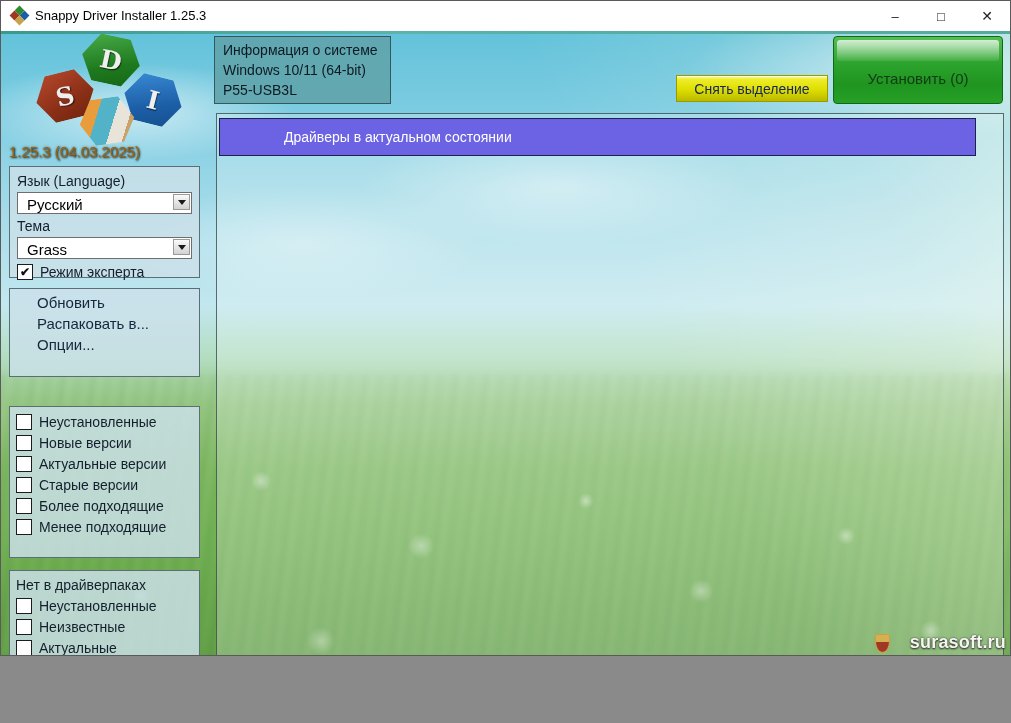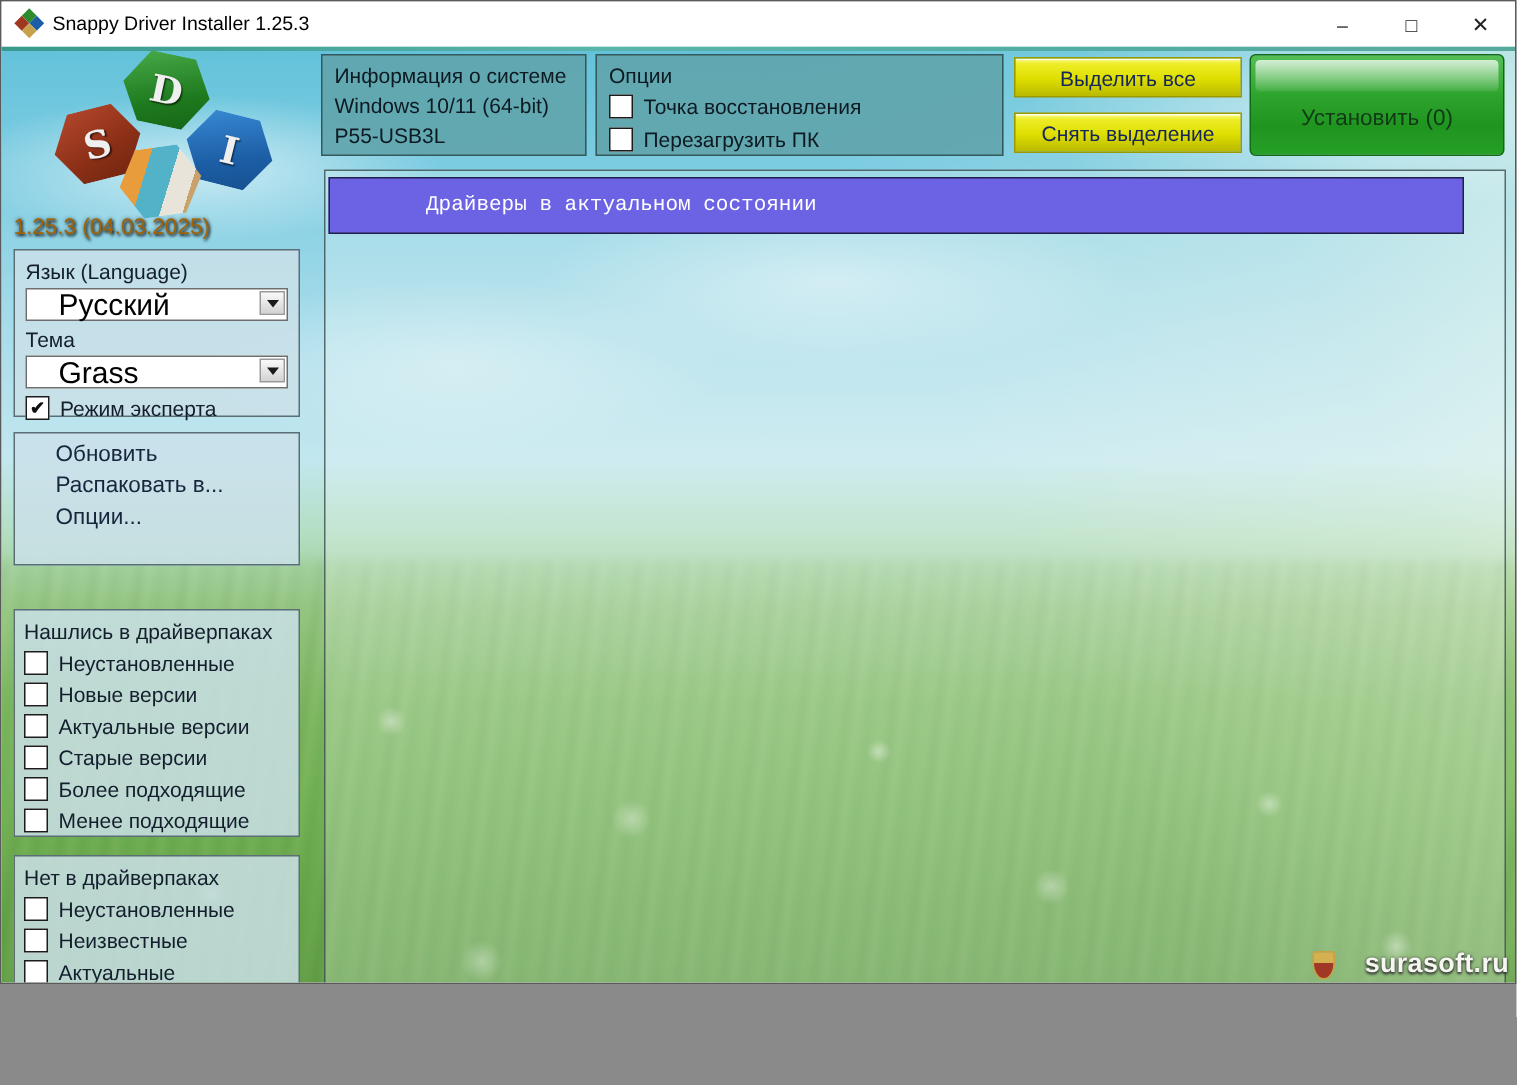--- a/index.html
+++ b/index.html
@@ -69,21 +69,21 @@
   .teal-panel{position:absolute;background:rgba(97,164,172,.90);border:1px solid #34585c;
               box-sizing:border-box;color:#0d1a22;}
   .p-title{font-size:14px;height:20px;line-height:20px;}
   .row{display:flex;align-items:center;height:21px;gap:7px;font-size:14px;}
   .cb{width:14px;height:14px;min-width:14px;background:#fff;border:1px solid #1c1c1c;
       display:flex;align-items:center;justify-content:center;font-size:12px;font-weight:700;color:#101010;}
 
   
   .panel-lang{left:8px;top:165px;width:191px;height:112px;padding:4px 7px;}
   .combo{position:relative;height:20px;background:#fff;border:1px solid #6e6e6e;display:flex;
-         align-items:flex-start;padding-left:21px;font-size:20px;color:#000;margin:1px 0 2px 0;}
+         align-items:flex-end;padding-left:9px;font-size:15px;color:#000;margin:1px 0 2px 0;}
   .arrow-btn{position:absolute;right:1px;top:1px;width:17px;height:16px;
              background:linear-gradient(#fafafa,#d2d2d2);border:1px solid #9a9a9a;box-sizing:border-box;
              display:flex;align-items:center;justify-content:center;}
   .tri{width:0;height:0;border-left:4px solid transparent;border-right:4px solid transparent;
        border-top:5px solid #1a1a1a;}
 
   
   .panel-tools{left:8px;top:287px;width:191px;height:89px;padding:3px 14px;}
   .menu-item{height:21px;line-height:21px;padding-left:13px;font-size:15px;color:#15263d;cursor:default;}
 
@@ -108,21 +108,21 @@
       background:linear-gradient(180deg,#55be55 0%,#2da42d 40%,#1f951f 72%,#27a027 100%);
       display:flex;align-items:center;justify-content:center;padding-top:16px;}
   .btn-install .gloss{position:absolute;left:3px;right:3px;top:3px;height:21px;border-radius:3px;
       background:linear-gradient(180deg,rgba(255,255,255,.75),rgba(255,255,255,.08));}
 
   
   .main-panel{position:absolute;left:215px;top:112px;width:788px;height:585px;box-sizing:border-box;
       background:rgba(245,252,248,.26);border:1px solid rgba(55,75,75,.8);}
   .banner{position:absolute;left:2px;top:4px;width:757px;height:38px;box-sizing:border-box;
       background:#6b62e4;border:1px solid #20204a;color:#fff;font-size:14px;
-      line-height:36px;padding-left:64px;font-family:Liberation Mono, monospace;}
+      line-height:36px;padding-left:64px;}
 
   
   .watermark{position:absolute;right:4px;bottom:2px;display:flex;align-items:flex-end;gap:20px;z-index:15;}
   .wm-shield{width:15px;height:19px;border:1px solid #caa040;box-sizing:border-box;
       background:linear-gradient(180deg,#d4b050 0 40%,#a03828 40% 100%);
       border-radius:2px 2px 50% 50%/2px 2px 60% 60%;}
   .wm-text{font-size:18px;font-weight:700;color:#f6f6f0;letter-spacing:.2px;
       text-shadow:0 1px 2px #2a2a2a,0 0 2px #444;}
   .clipped-status{position:absolute;left:96px;top:713px;font-size:13px;color:#15301d;
       white-space:nowrap;z-index:14;text-shadow:0 0 1px rgba(255,255,255,.4);}
@@ -185,21 +185,20 @@
     </div>
   </div>
 
   <div class="side-panel panel-tools">
     <div class="menu-item">Обновить</div>
     <div class="menu-item">Распаковать в...</div>
     <div class="menu-item">Опции...</div>
   </div>
 
   <div class="side-panel panel-found">
-    <div class="p-title">Нашлись в драйверпаках</div>
     <div class="row">
       <span class="cb"></span>
       <span>Неустановленные</span>
     </div>
     <div class="row">
       <span class="cb"></span>
       <span>Новые версии</span>
     </div>
     <div class="row">
       <span class="cb"></span>
@@ -234,33 +233,21 @@
       <span>Актуальные</span>
     </div>
   </div>
 
   <div class="teal-panel panel-info">
     <div>Информация о системе</div>
     <div>Windows 10/11 (64-bit)</div>
     <div>P55-USB3L</div>
   </div>
 
-  <div class="teal-panel panel-opts">
-    <div class="p-title">Опции</div>
-    <div class="row">
-      <span class="cb"></span>
-      <span>Точка восстановления</span>
-    </div>
-    <div class="row">
-      <span class="cb"></span>
-      <span>Перезагрузить ПК</span>
-    </div>
-  </div>
-
-  <div class="btn-yellow btn-select-all">Выделить все</div>
+
   <div class="btn-yellow btn-deselect">Снять выделение</div>
   <div class="btn-install">
     <span class="gloss"></span>
     <span>Установить (0)</span>
   </div>
 
   <div class="clipped-status">update torrent</div>
   <div class="watermark">
     <span class="wm-shield"></span>
     <span class="wm-text">surasoft.ru</span>

